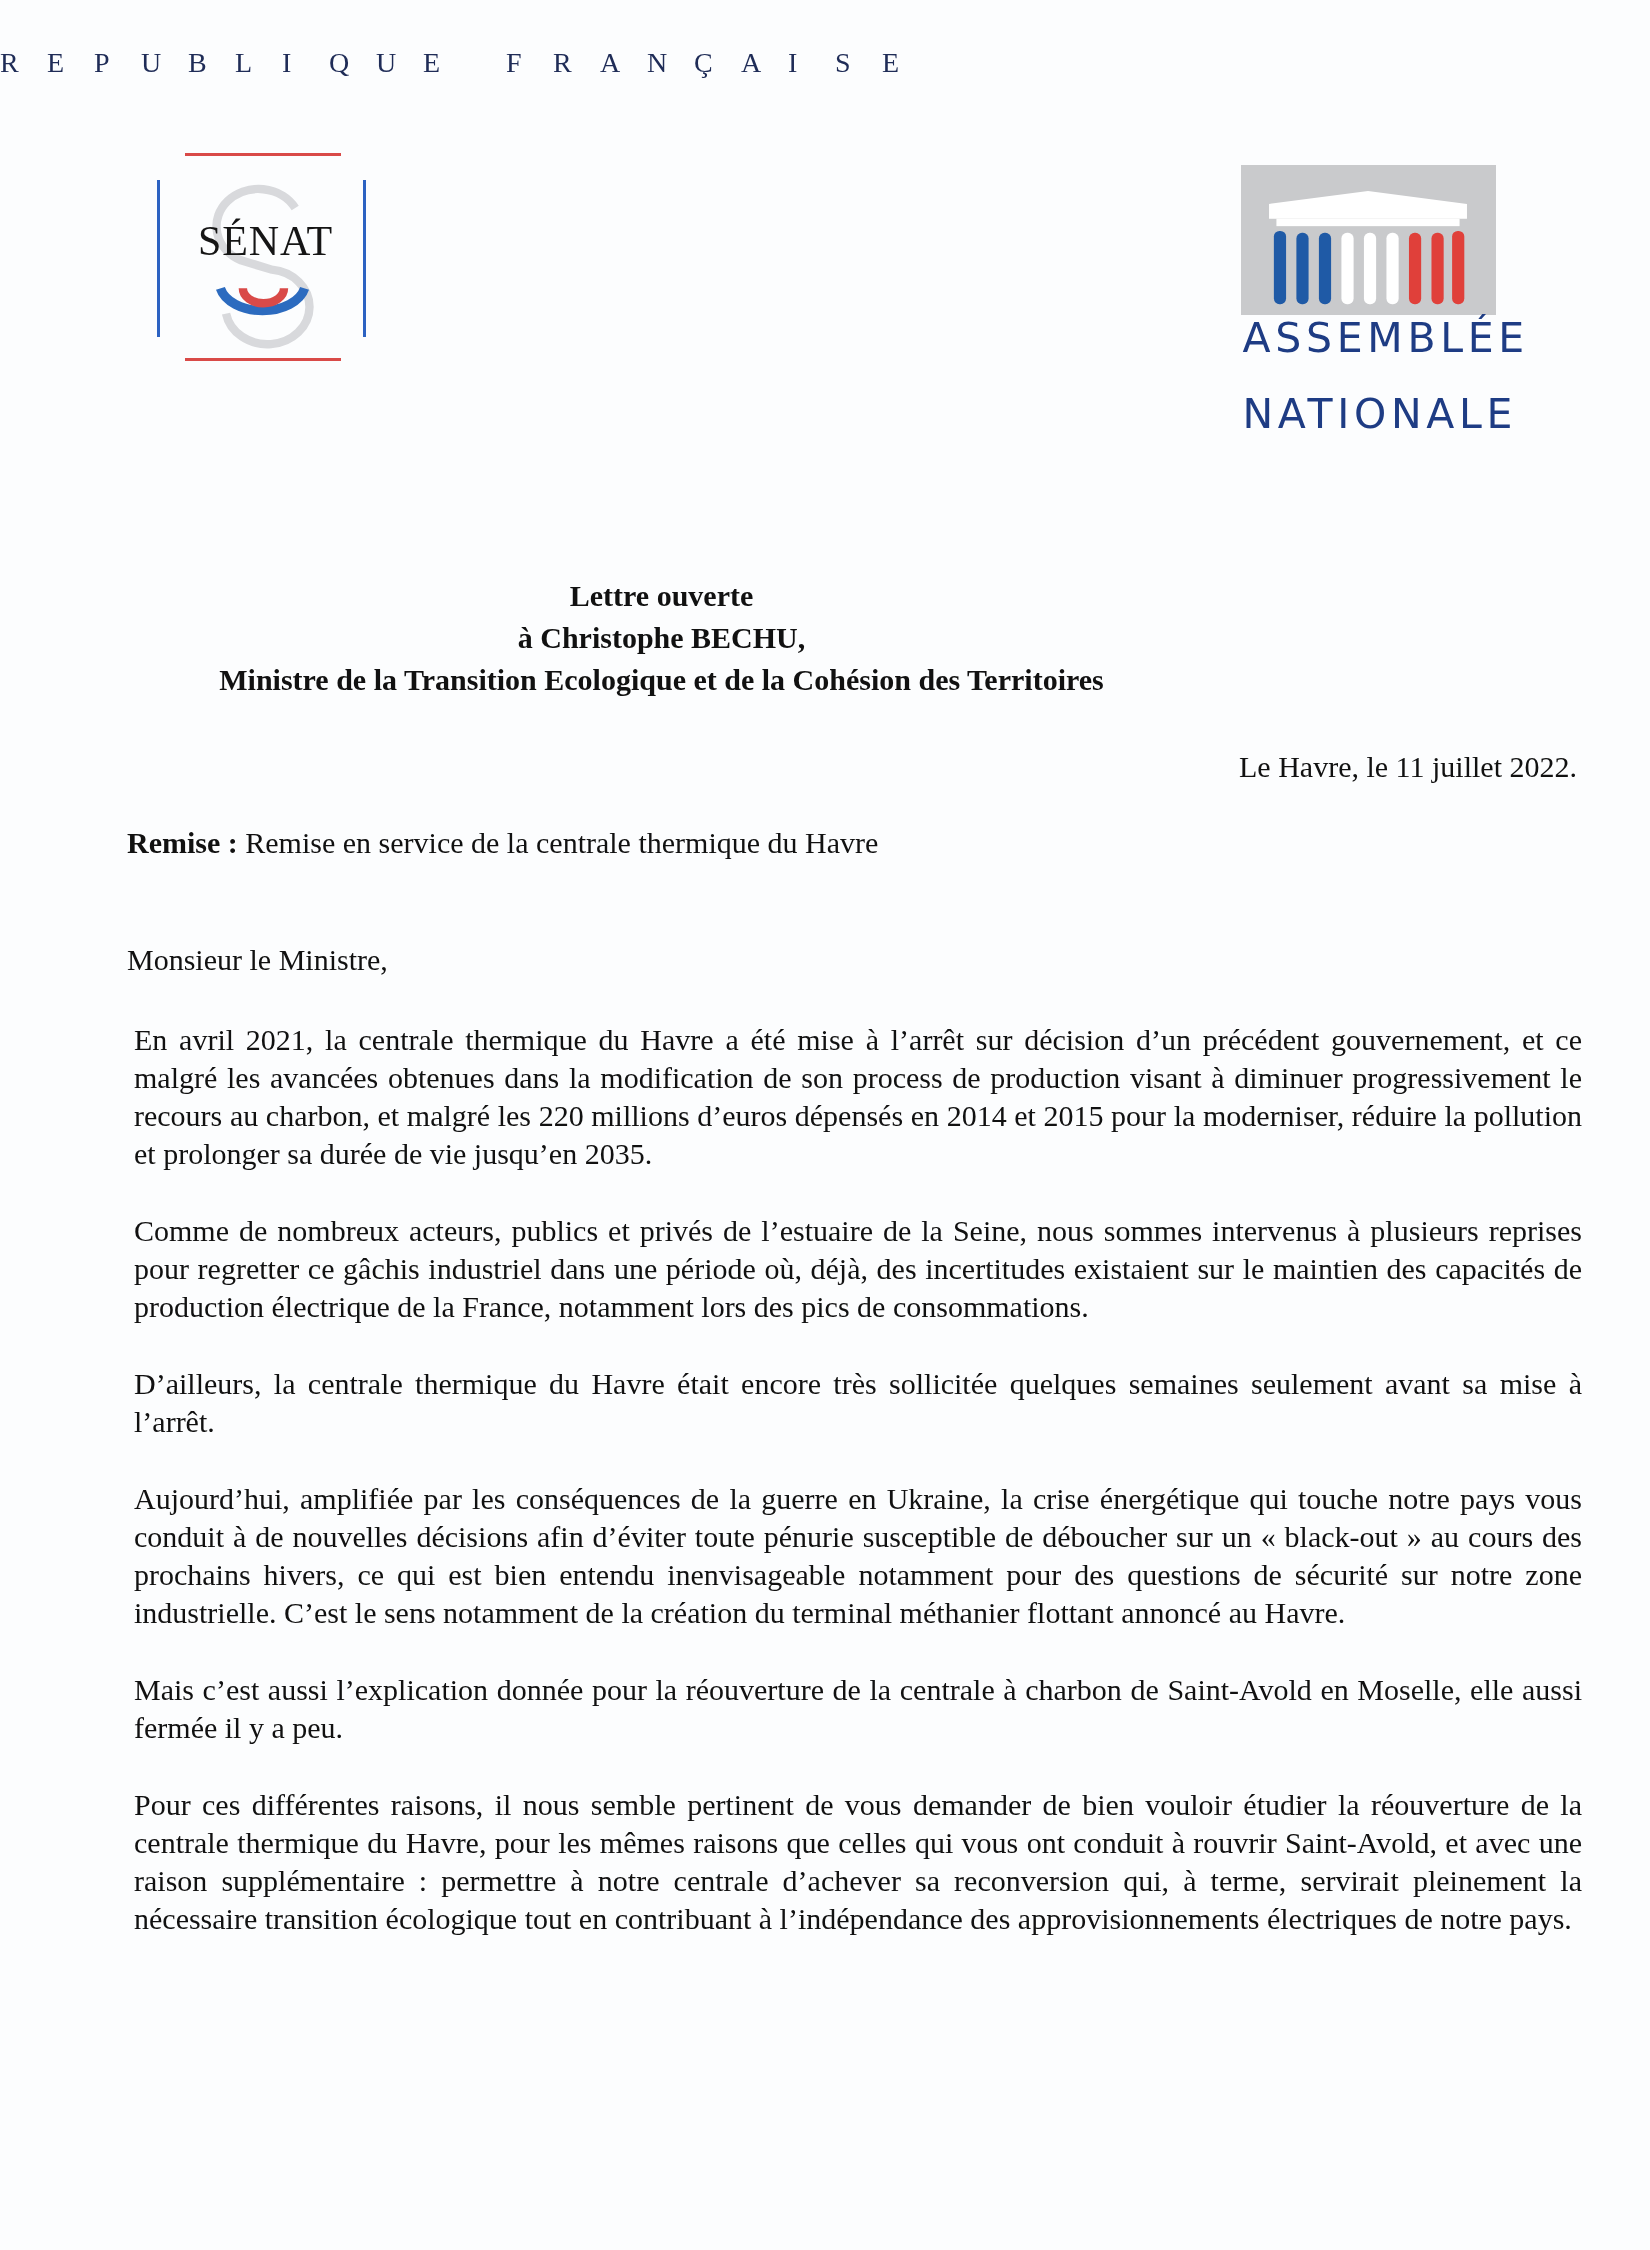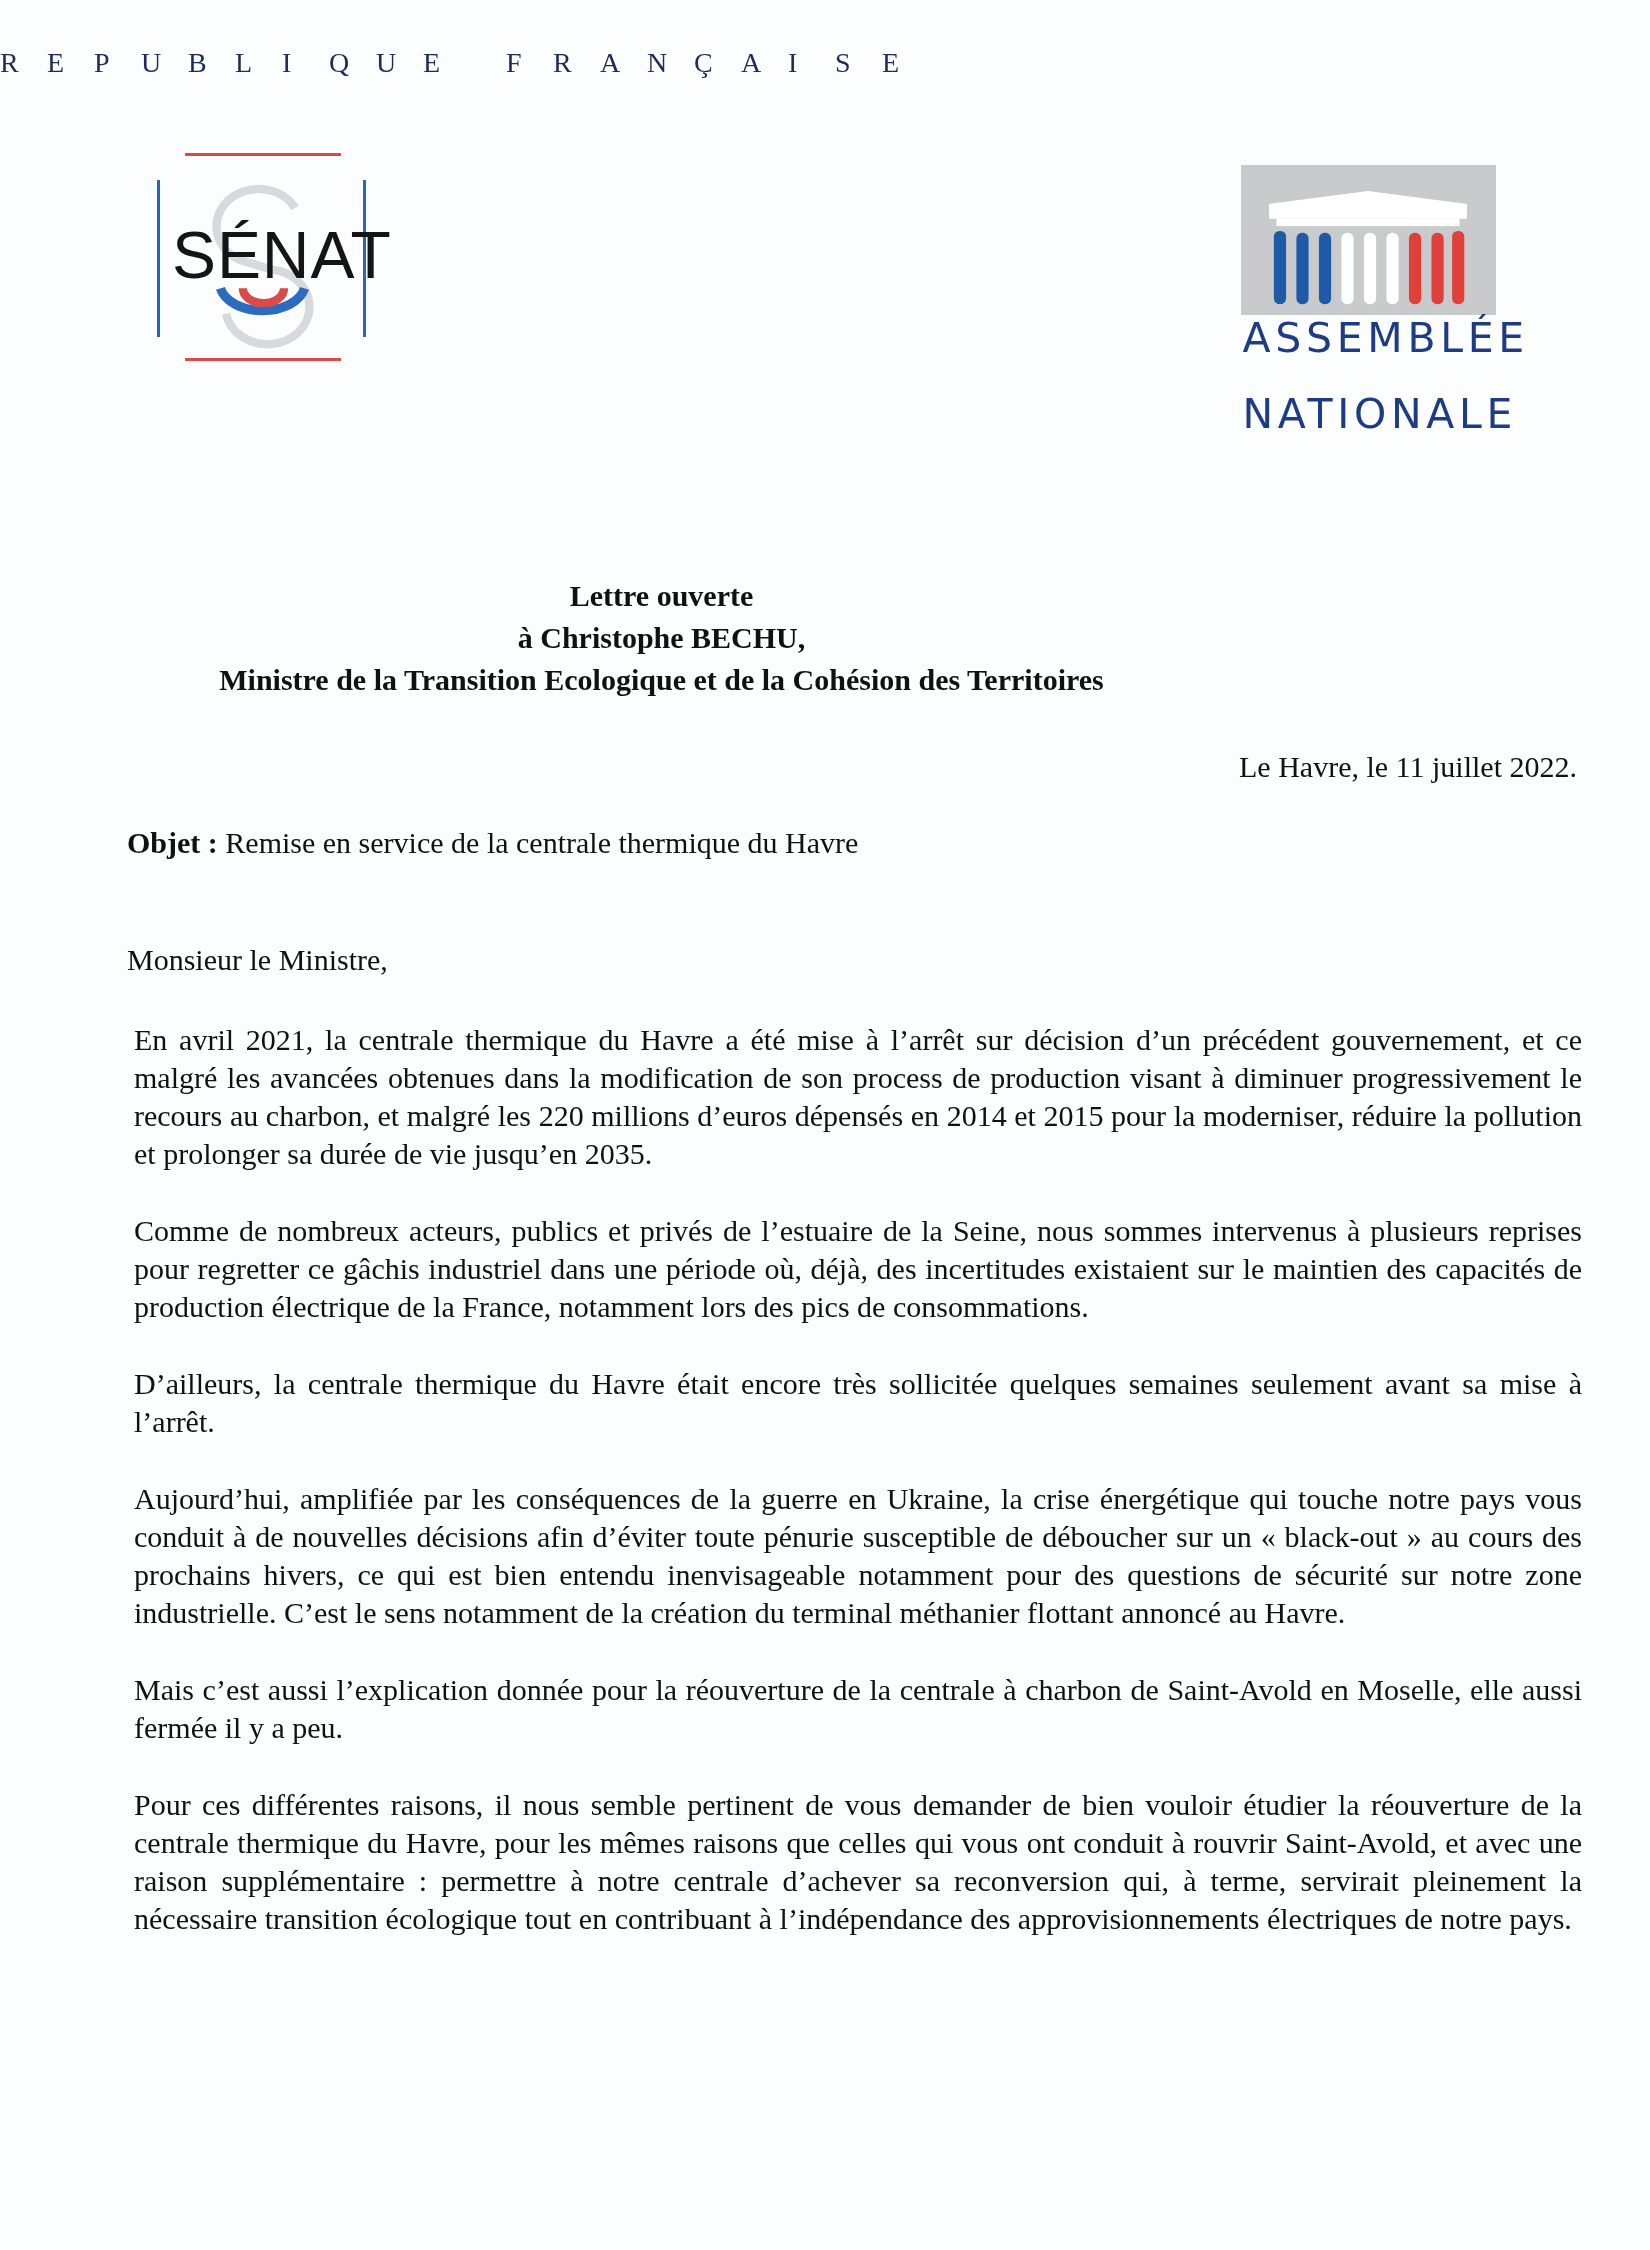--- a/index.html
+++ b/index.html
@@ -53,22 +53,22 @@
     background: #2c62c2;
     top: 30px;
     height: 157px;
   }
   .senat-logo .word {
     position: absolute;
     top: 67px;
     left: 17px;
     width: 187px;
     text-align: center;
-    font-family: Liberation Sans, sans-serif;
-    font-size: 66px;
+    font-family: Liberation Serif, serif;
+    font-size: 42px;
     color: #151515;
     letter-spacing: 0.9px;
   }
 
   
   .an-logo {
     position: absolute;
     left: 1235px;
     top: 165px;
     width: 262px;
@@ -195,21 +195,21 @@
 
 <div class="title-block">
   <div>Lettre ouverte</div>
   <div>à Christophe BECHU,</div>
   <div>Ministre de la Transition Ecologique et de la Cohésion des Territoires</div>
 </div>
 
 <div class="date-line">Le Havre, le 11 juillet 2022.</div>
 
 <div class="objet-line">
-  <b>Objet :</b>
+  <b>Remise :</b>
   <span>Remise en service de la centrale thermique du Havre</span>
 </div>
 
 <div class="salutation">Monsieur le Ministre,</div>
 
 <div class="body-text">
   <p>En avril 2021, la centrale thermique du Havre a été mise à l’arrêt sur décision d’un précédent gouvernement, et ce malgré les avancées obtenues dans la modification de son process de production visant à diminuer progressivement le recours au charbon, et malgré les 220 millions d’euros dépensés en 2014 et 2015 pour la moderniser, réduire la pollution et prolonger sa durée de vie jusqu’en 2035.</p>
   <p>Comme de nombreux acteurs, publics et privés de l’estuaire de la Seine, nous sommes intervenus à plusieurs reprises pour regretter ce gâchis industriel dans une période où, déjà, des incertitudes existaient sur le maintien des capacités de production électrique de la France, notamment lors des pics de consommations.</p>
   <p>D’ailleurs, la centrale thermique du Havre était encore très sollicitée quelques semaines seulement avant sa mise à l’arrêt.</p>
   <p>Aujourd’hui, amplifiée par les conséquences de la guerre en Ukraine, la crise énergétique qui touche notre pays vous conduit à de nouvelles décisions afin d’éviter toute pénurie susceptible de déboucher sur un « black-out » au cours des prochains hivers, ce qui est bien entendu inenvisageable notamment pour des questions de sécurité sur notre zone industrielle. C’est le sens notamment de la création du terminal méthanier flottant annoncé au Havre.</p>

